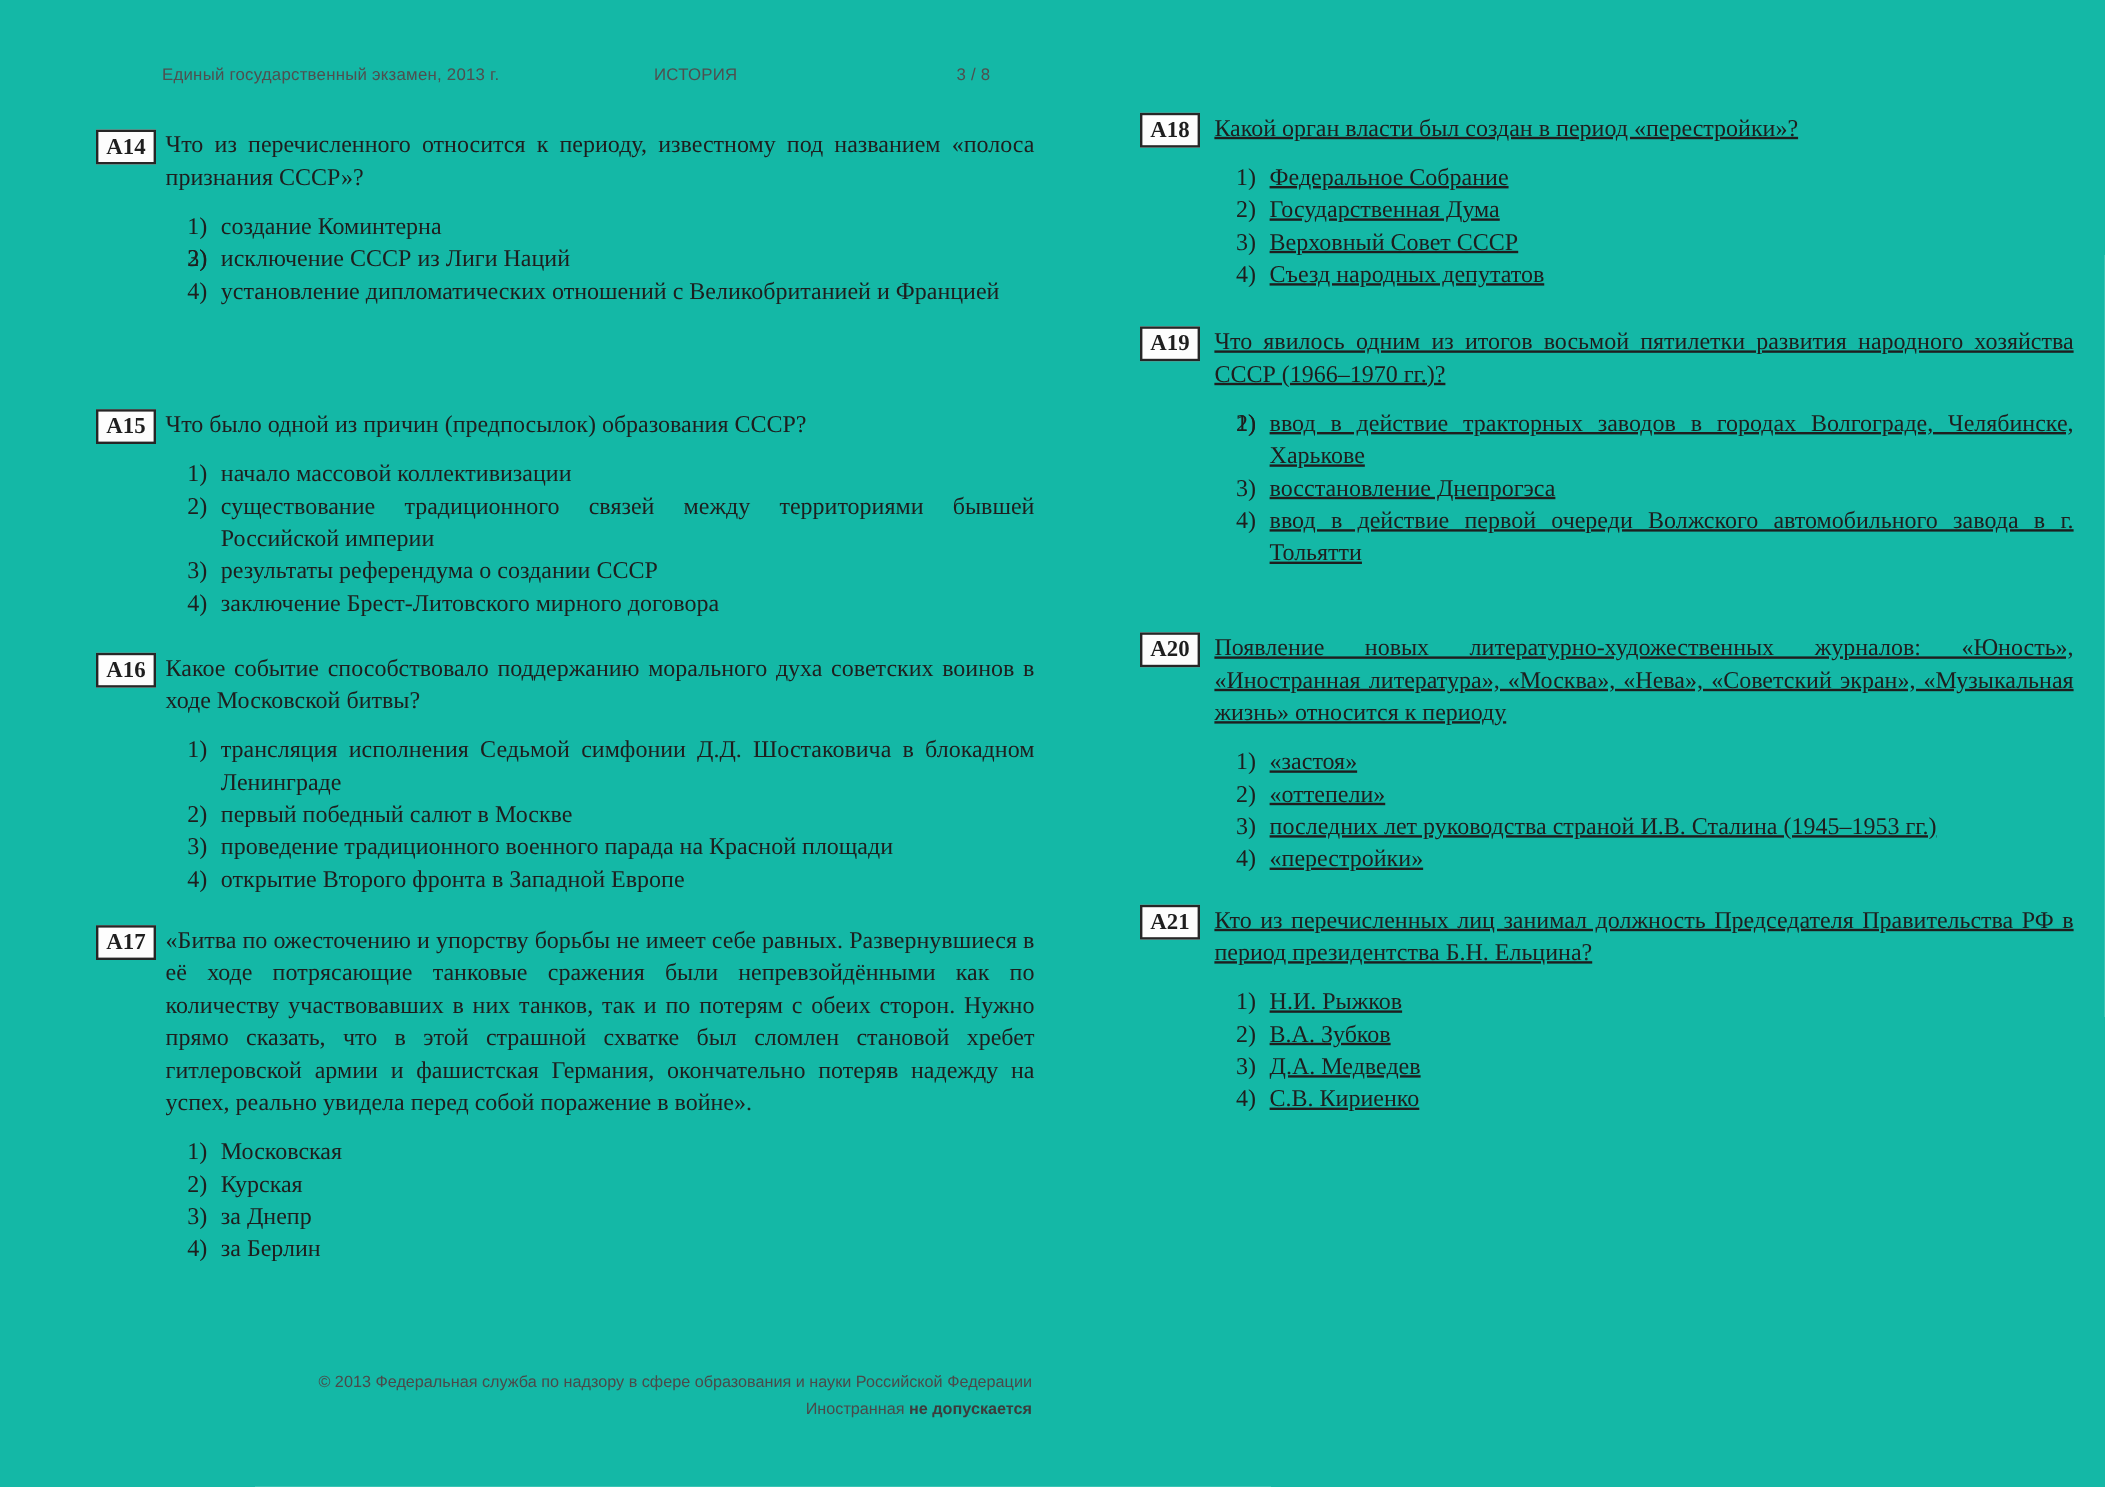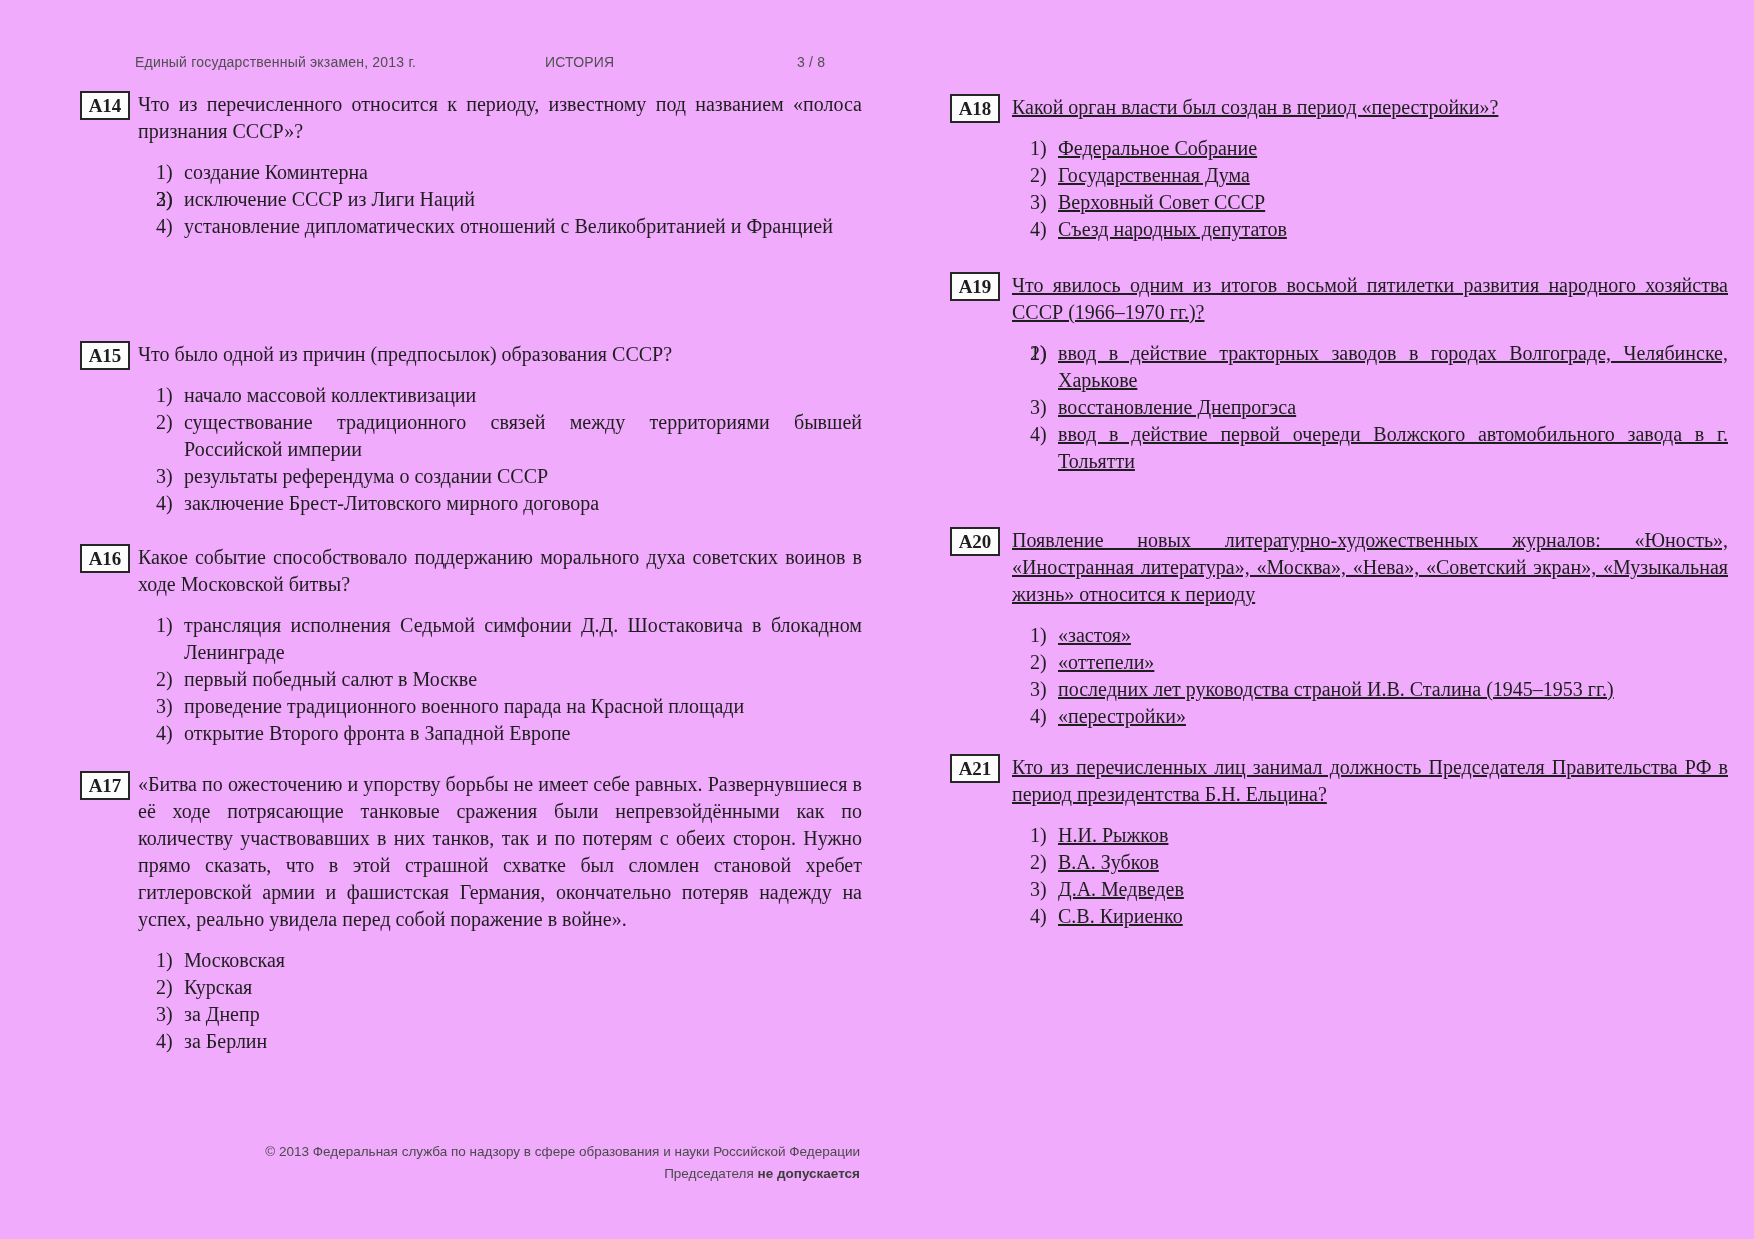--- a/index.html
+++ b/index.html
@@ -5,21 +5,21 @@
   html, body { margin: 0; padding: 0; }
   body {
     width: 1754px; height: 1239px;
     background: #ffffff;
     font-family: "Liberation Serif", "DejaVu Serif", serif;
     color: #1e1e1e;
   }
   .page {
     position: relative;
     width: 1754px; height: 1239px;
-    background: #f0abfc;
+    background: #14b8a6;
     overflow: hidden;
   }
 
   
   .pg-header span {
     position: absolute;
     top: 54px;
     font-family: "Liberation Sans", sans-serif;
     font-size: 14px;
     color: #4f4f4f;
@@ -93,21 +93,21 @@
 <div class="page">
 
   <div class="pg-header">
     <span class="h-exam">Единый государственный экзамен, 2013 г.</span>
     <span class="h-subject">ИСТОРИЯ</span>
     <span class="h-page">3 / 8</span>
   </div>
 
   <section class="col col-left">
 
-    <article class="question" style="top:91px">
+    <article class="question" style="top:108px">
       <div class="qlabel">A14</div>
       <div class="qbody">
         <p class="qtext">Что из перечисленного относится к периоду, известному под названием «полоса признания СССР»?</p>
         <ol class="options">
           <li class="option"><span class="marker">1)</span><span class="otext">создание Коминтерна</span></li>
           <li class="option"><span class="marker">2)</span></li>
           <li class="option"><span class="marker">3)</span><span class="otext">исключение СССР из Лиги Наций</span></li>
           <li class="option"><span class="marker">4)</span><span class="otext">установление дипломатических отношений с Великобританией и Францией</span></li>
         </ol>
       </div>
@@ -205,16 +205,16 @@
           <li class="option"><span class="marker">3)</span><span class="otext">Д.А. Медведев</span></li>
           <li class="option"><span class="marker">4)</span><span class="otext">С.В. Кириенко</span></li>
         </ol>
       </div>
     </article>
 
   </section>
 
   <div class="pg-footer">
     <div>© 2013 Федеральная служба по надзору в сфере образования и науки Российской Федерации</div>
-    <div><span>Председателя </span><b>не допускается</b></div>
+    <div><span>Иностранная </span><b>не допускается</b></div>
   </div>
 
 </div>
 
 </body></html>

